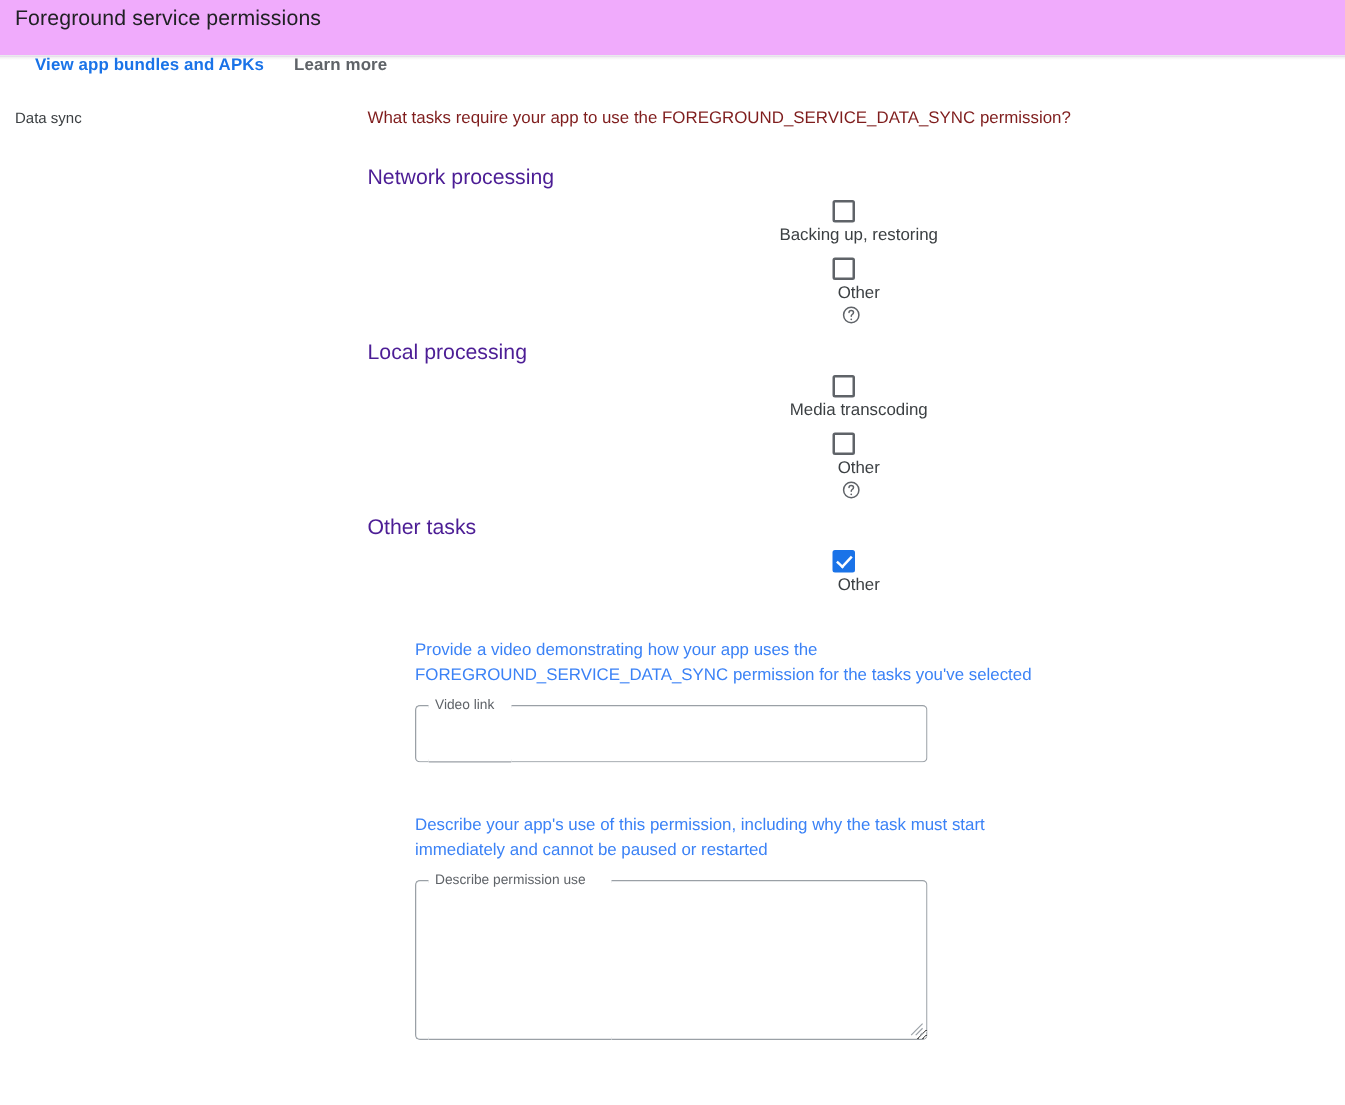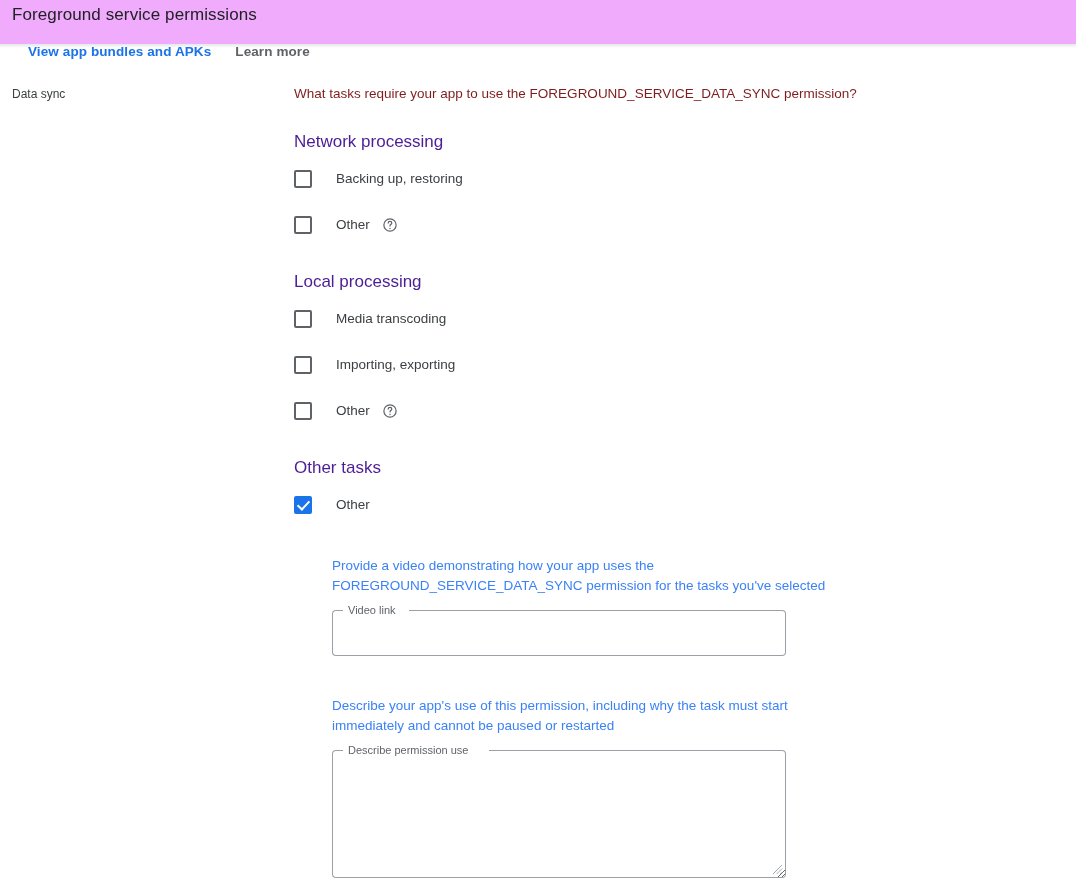--- a/index.html
+++ b/index.html
@@ -126,20 +126,21 @@
     font-size: 17px;
     line-height: 20px;
     color: #4c1d95;
     margin-bottom: 8px;
   }
   .checkbox-row {
     display: flex;
     align-items: center;
     height: 38px;
     cursor: pointer;
+    flex-direction: column;
   }
   .checkbox-row + .checkbox-row {
     margin-top: 8px;
   }
   .cbox {
     width: 18px;
     height: 18px;
     flex: 0 0 18px;
     box-sizing: border-box;
     border: 2px solid #5f6368;
@@ -192,21 +193,21 @@
     font-size: 13.5px;
     line-height: 20px;
     color: #3b82f6;
     max-width: 505px;
     margin-bottom: 14px;
   }
 
   
   .outlined-field {
     position: relative;
-    width: 454px;
+    width: 410px;
     box-sizing: border-box;
     text-decoration: underline;
   }
   .outlined-field .frame {
     position: absolute;
     inset: 0;
     pointer-events: none;
     display: flex;
     border-radius: 4px;
     overflow: visible;
@@ -329,24 +330,20 @@
       </div>
 
       <div class="group">
         <div class="group-title">Local processing</div>
 
         <div class="checkbox-row">
           <span class="cbox"></span>
           <span class="cbox-label">Media transcoding</span>
         </div>
 
-        <div class="checkbox-row">
-          <span class="cbox"></span>
-          <span class="cbox-label">Importing, exporting</span>
-        </div>
 
         <div class="checkbox-row">
           <span class="cbox"></span>
           <span class="cbox-label">Other</span>
           <span class="help-icon">
             <svg width="16" height="16" viewBox="0 0 24 24" fill="none" stroke="currentColor" stroke-width="1.8">
               <circle cx="12" cy="12" r="9.2"></circle>
               <path d="M9.3 9.1c0-1.5 1.2-2.6 2.7-2.6s2.7 1.1 2.7 2.5c0 1.2-.7 1.8-1.6 2.4-.8.6-1.1 1.1-1.1 2.0" stroke-linecap="round"></path>
               <circle cx="12" cy="17.2" r="1.05" fill="currentColor" stroke="none"></circle>
             </svg>

